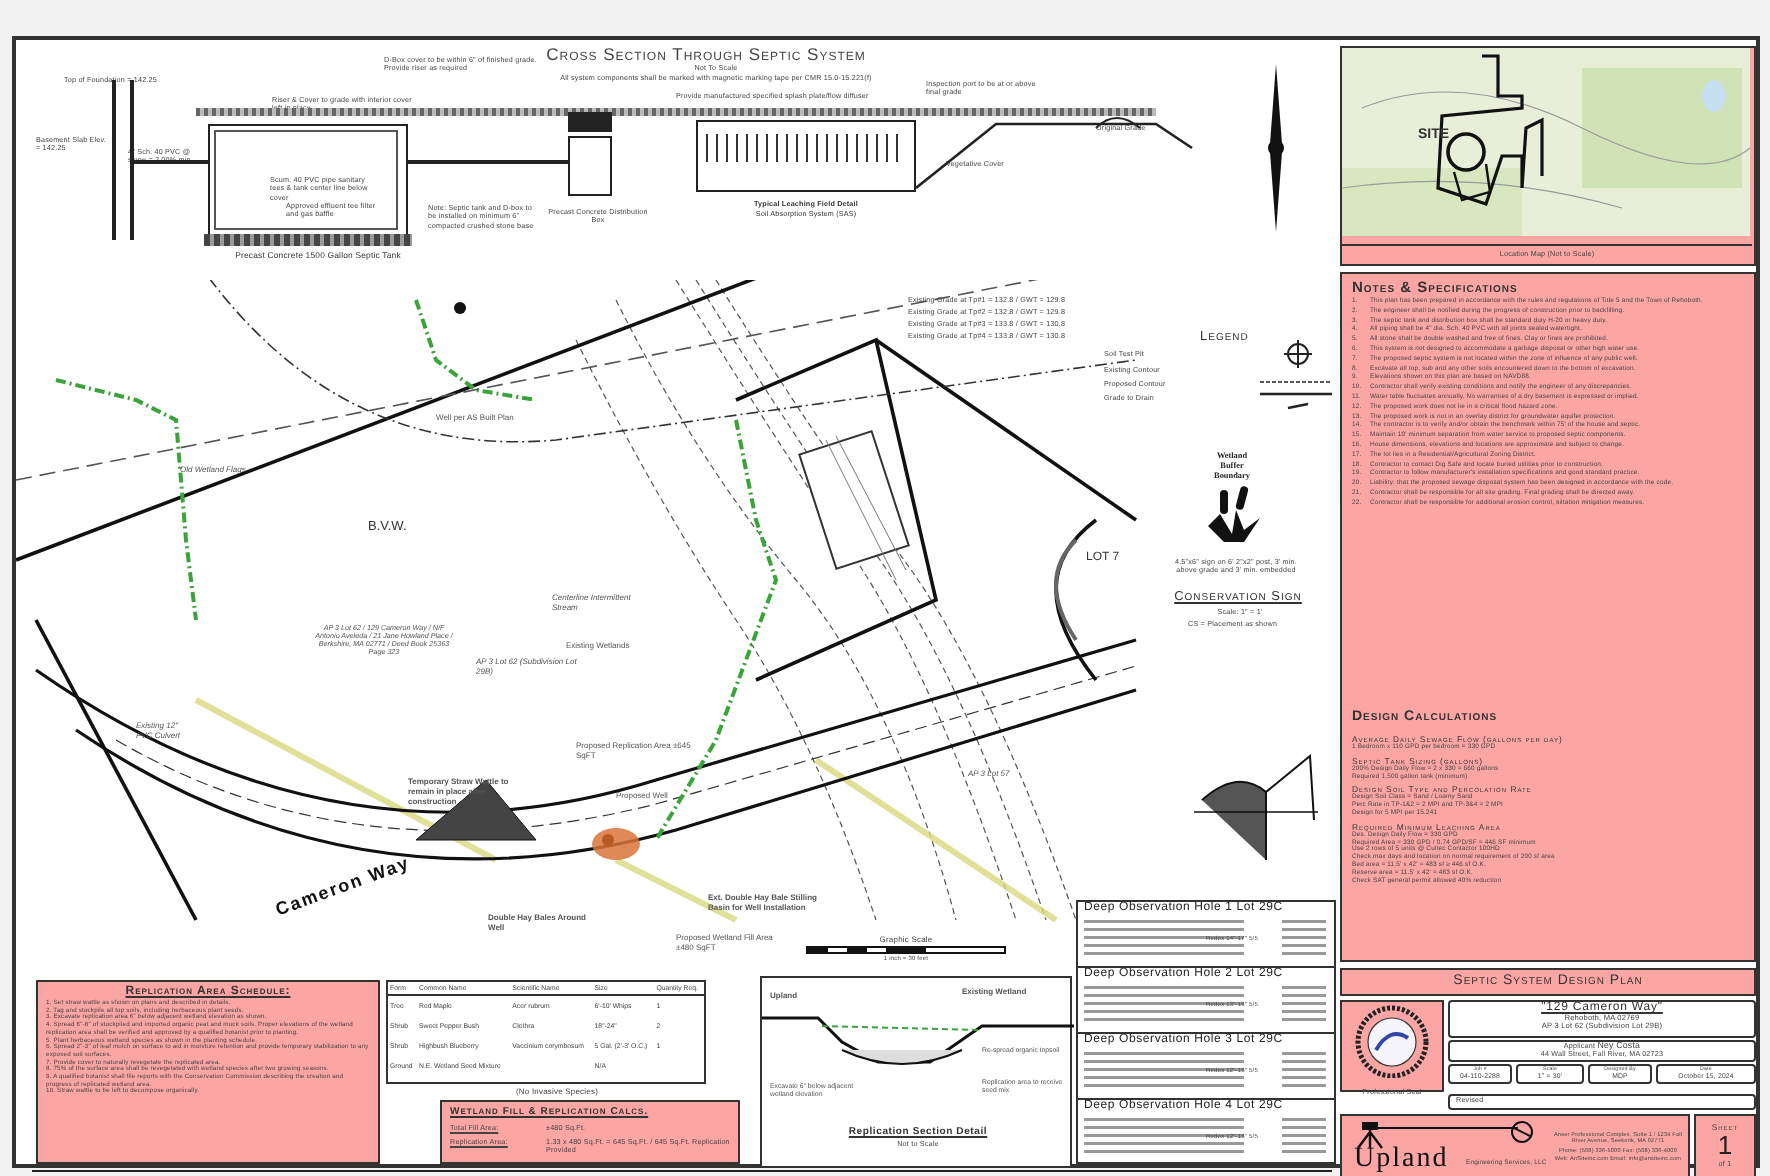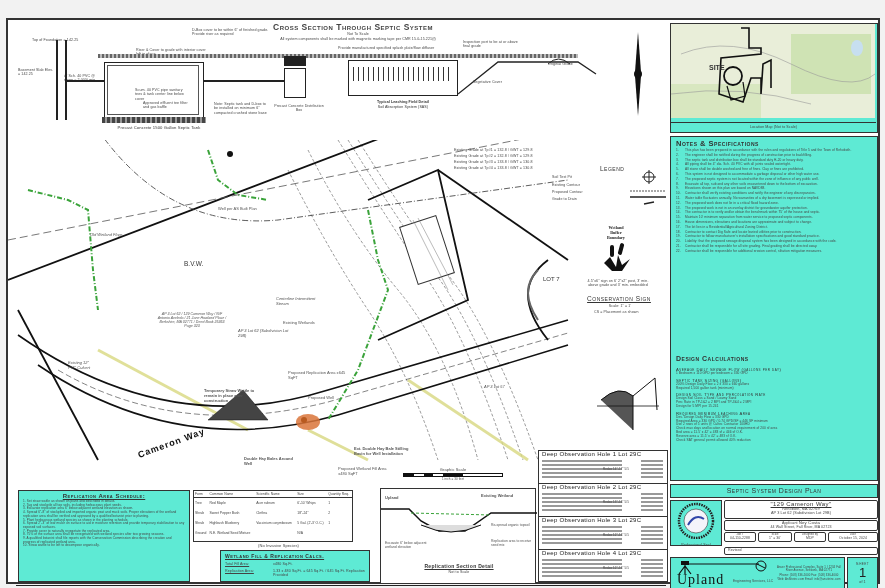--- a/index.html
+++ b/index.html
@@ -1,33 +1,33 @@
 <!DOCTYPE html>
 <html><head>
 <meta charset="utf-8">
 <style>
   *{box-sizing:border-box;margin:0;padding:0}
   html,body{width:885px;height:588px;overflow:hidden;background:#f2f2f2;font-family:"Liberation Sans",sans-serif;color:#222}
   .sheet{position:absolute;left:6px;top:18px;width:874px;height:566px;background:#fff;border:2px solid #333}
   .abs{position:absolute}
   .tiny{font-size:3.6px;line-height:4.4px;color:#444;letter-spacing:.1px}
   .sc{font-variant:small-caps;letter-spacing:.5px}
-  .box{position:absolute;border:1.5px solid #333;background:#5eead4}
+  .box{position:absolute;border:1.5px solid #333;background:#fca5a5}
   .hdr{font-size:8px;color:#333;text-align:center}
   .line{position:absolute;background:#222}
   .gtxt{font-size:4px;color:#555}
   .tb-cell{position:absolute;border:1px solid #333;border-radius:2px;background:#fff}
 </style>
 </head>
 <body>
 
 <div class="sheet">
 
   <div class="abs" style="left:0;top:0;width:620px;height:120px">
-    <div class="abs hdr sc" style="left:260px;top:2px;width:170px;font-size:8.5px;font-weight:bold;color:#444">Cross Section Through Septic System</div>
+    <div class="abs hdr sc" style="left:260px;top:2px;width:170px;font-size:8.5px;font-weight:normal;color:#444">Cross Section Through Septic System</div>
     <div class="abs tiny" style="left:320px;top:12px;width:60px;text-align:center">Not To Scale</div>
     <div class="abs tiny" style="left:250px;top:17px;width:200px;text-align:center">All system components shall be marked with magnetic marking tape per CMR 15.0-15.221(f)</div>
 
     <div class="abs tiny" style="left:24px;top:18px">Top of Foundation = 142.25</div>
     <div class="abs tiny" style="left:128px;top:28px;width:70px">Riser &amp; Cover to grade with interior cover left in place</div>
     <div class="abs tiny" style="left:184px;top:8px;width:80px">D-Box cover to be within 6" of finished grade. Provide riser as required</div>
     <div class="abs tiny" style="left:330px;top:26px;width:110px">Provide manufactured specified splash plate/flow diffuser</div>
     <div class="abs tiny" style="left:455px;top:20px;width:60px">Inspection port to be at or above final grade</div>
     <div class="abs tiny" style="left:10px;top:48px;width:36px">Basement Slab Elev. = 142.25</div>
     <div class="abs tiny" style="left:56px;top:54px;width:40px">4" Sch. 40 PVC @ slope = 2.00% min.</div>

